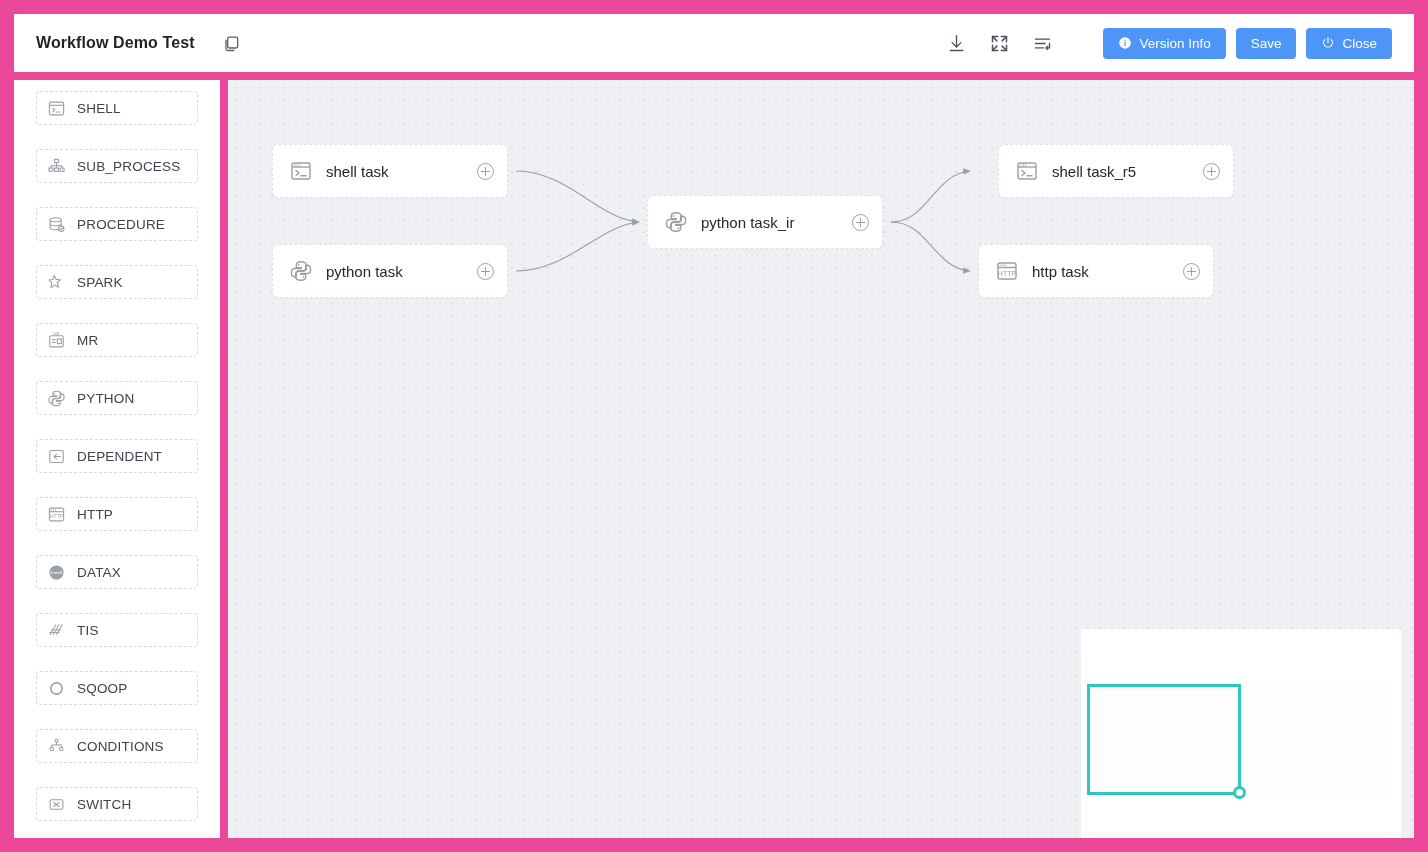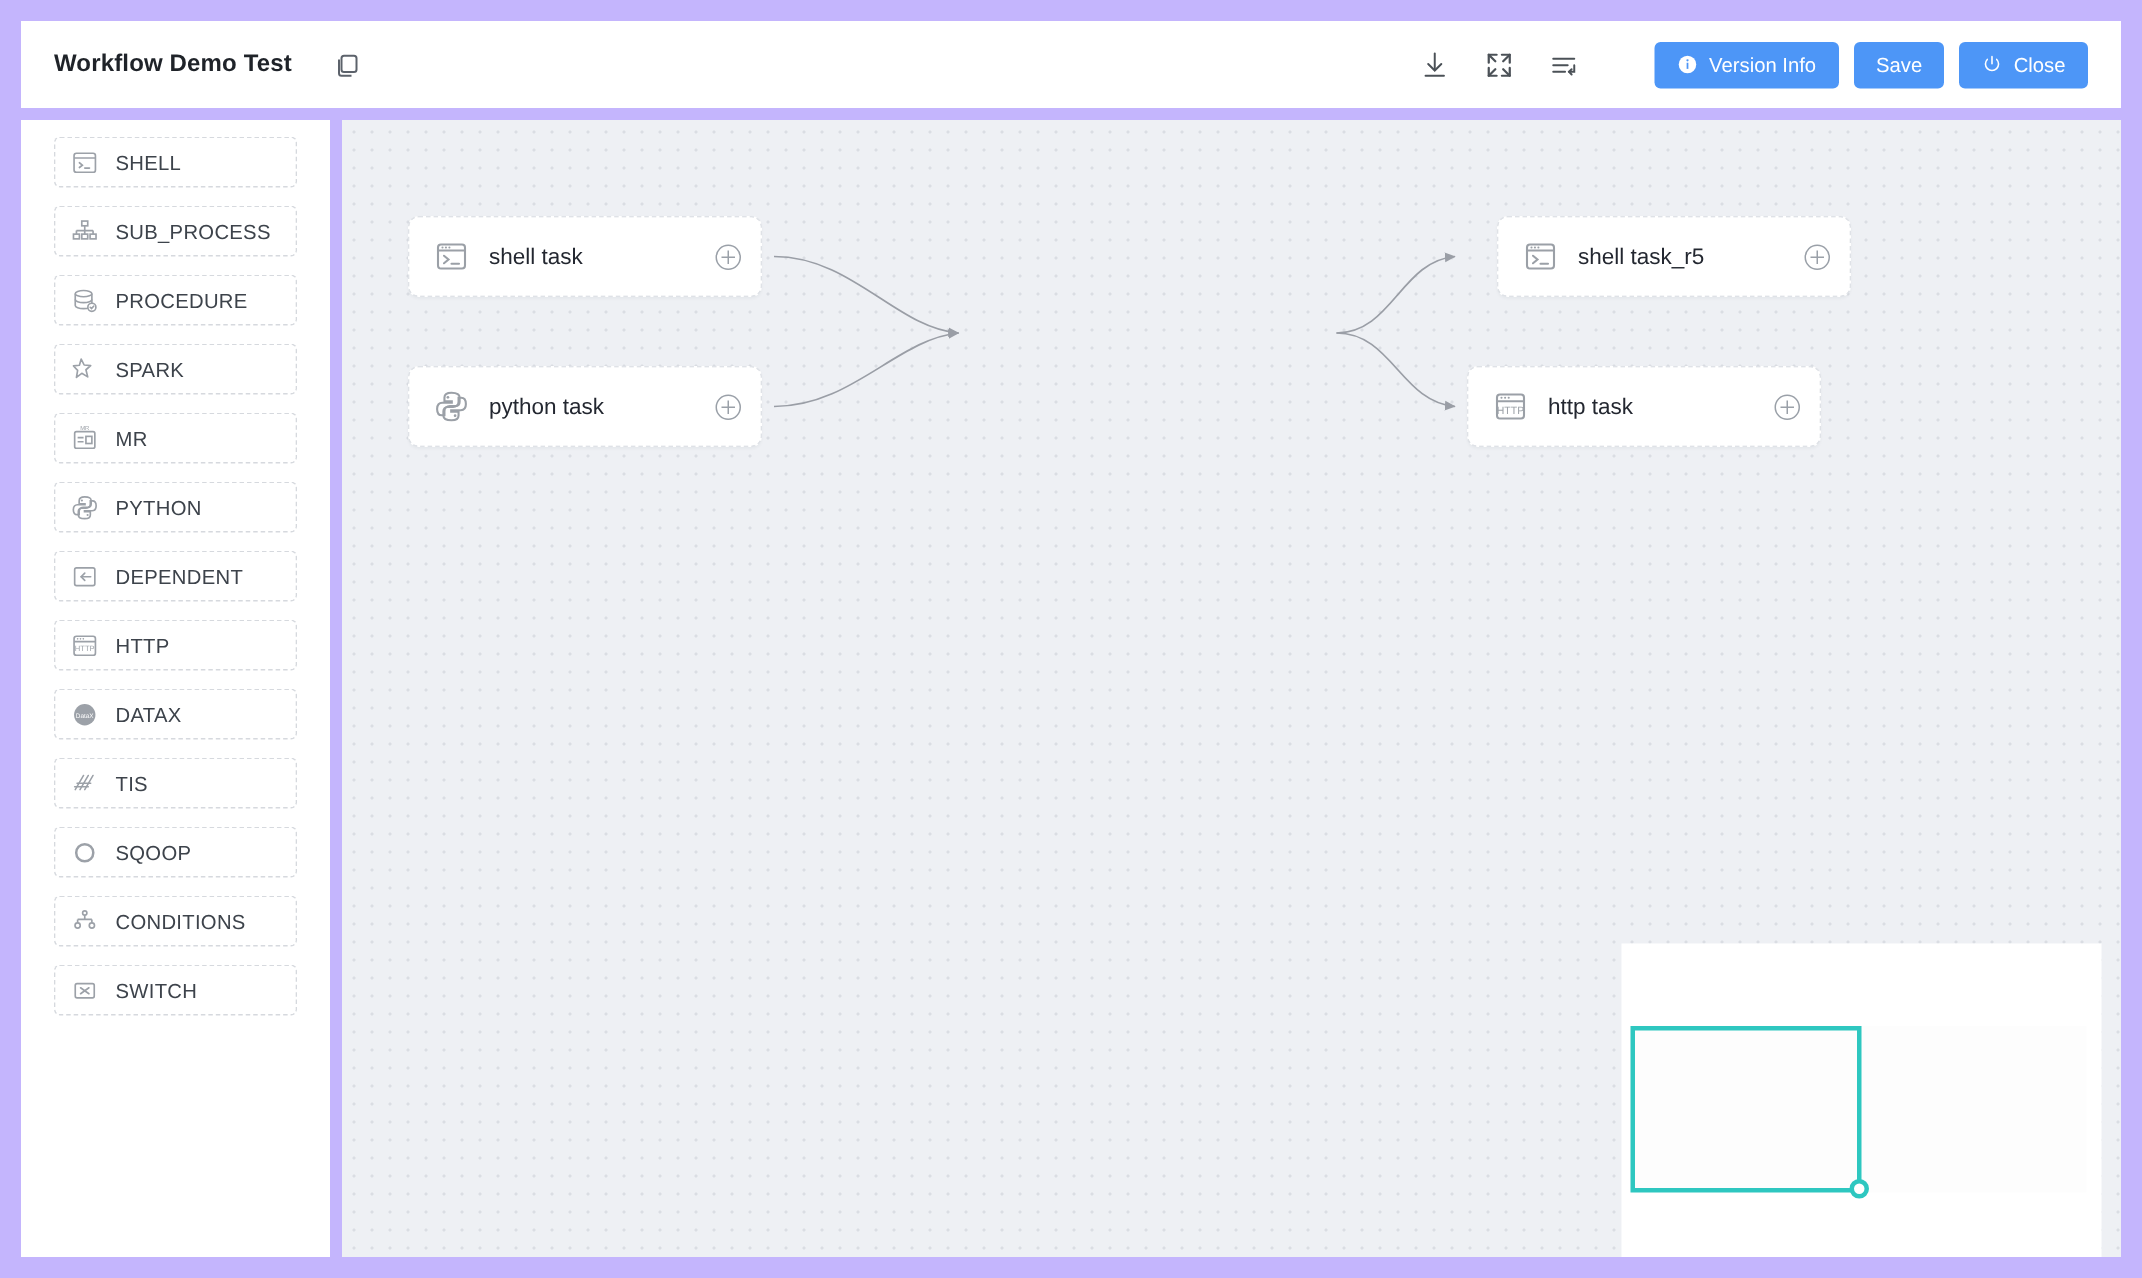--- a/index.html
+++ b/index.html
@@ -2,21 +2,21 @@
 <html><head>
 <meta charset="utf-8">
 <style>
   * { box-sizing: border-box; margin: 0; padding: 0; }
   html, body {
     width: 1428px; height: 852px;
     background: #f2f3f5;
     font-family: "Liberation Sans", sans-serif;
     overflow: hidden;
   }
-  #app { position: relative; width: 1428px; height: 852px; background: #c4b5fd; }
+  #app { position: relative; width: 1428px; height: 852px; background: #ec4899; }
 
   
   .header {
     position: absolute; left: 14px; top: 14px;
     width: 1400px; height: 58px;
     background: #ffffff;
     display: flex; align-items: center;
     padding: 0 22px 0 22px;
   }
   .title-wrap { display: flex; align-items: center; gap: 26px; }
@@ -45,21 +45,21 @@
     width: 206px; height: 758px;
     background: #ffffff;
     overflow: hidden;
   }
   .sidebar-head {
     height: 45px; display: flex; align-items: center;
     padding-left: 22px;
     font-size: 15px; color: #394150;
     border-bottom: 1px dashed #e4e6ea;
   }
-  .tool-list { padding: 11px 22px 12px 22px; display: flex; flex-direction: column; gap: 12px; }
+  .tool-list { padding: 11px 22px 12px 22px; display: flex; flex-direction: column; gap: 24px; }
   .tool-item {
     height: 34px; border: 1px dashed #d6d9de; border-radius: 4px;
     background: #ffffff;
     display: flex; align-items: center; gap: 11px;
     padding-left: 10px; cursor: grab; user-select: none;
   }
   .tool-item .ic { width: 19px; height: 19px; flex: 0 0 19px; color: #9ca1a8; display: block; }
   .tool-item .lb { font-size: 13.5px; color: #3d434b; letter-spacing: .2px; white-space: nowrap; }
 
   
@@ -403,20 +403,32 @@
           <path d="M12 2.8 C8.8 2.8 7.3 4 7.3 6 V8.6 H12.2 V9.5 H5.8 C3.8 9.5 2.4 10.9 2.4 13.6 C2.4 16.3 3.6 17.8 5.6 17.8 H7.3 V15.1 C7.3 13.1 8.9 11.7 10.9 11.7 H14.6 C16.3 11.7 17.4 10.5 17.4 8.9 V6 C17.4 4.2 15.9 2.8 12 2.8 Z"></path>
           <circle cx="9.6" cy="5.9" r=".9" fill="currentColor" stroke="none"></circle>
           <path d="M12 21.2 C15.2 21.2 16.7 20 16.7 18 V15.4 H11.8 V14.5 H18.2 C20.2 14.5 21.6 13.1 21.6 10.4 C21.6 7.7 20.4 6.2 18.4 6.2 H16.7 V8.9 C16.7 10.9 15.1 12.3 13.1 12.3 H9.4 C7.7 12.3 6.6 13.5 6.6 15.1 V18 C6.6 19.8 8.1 21.2 12 21.2 Z"></path>
           <circle cx="14.4" cy="18.1" r=".9" fill="currentColor" stroke="none"></circle>
         </svg>
       </span>
       <span class="nlabel">python task</span>
       <span class="nport"></span>
     </div>
 
+    <div class="node" style="left:419px; top:115px; width:236px; height:54px;">
+      <span class="nicon">
+        <svg viewBox="0 0 24 24" fill="none" stroke="currentColor" stroke-width="1.4">
+          <path d="M12 2.8 C8.8 2.8 7.3 4 7.3 6 V8.6 H12.2 V9.5 H5.8 C3.8 9.5 2.4 10.9 2.4 13.6 C2.4 16.3 3.6 17.8 5.6 17.8 H7.3 V15.1 C7.3 13.1 8.9 11.7 10.9 11.7 H14.6 C16.3 11.7 17.4 10.5 17.4 8.9 V6 C17.4 4.2 15.9 2.8 12 2.8 Z"></path>
+          <circle cx="9.6" cy="5.9" r=".9" fill="currentColor" stroke="none"></circle>
+          <path d="M12 21.2 C15.2 21.2 16.7 20 16.7 18 V15.4 H11.8 V14.5 H18.2 C20.2 14.5 21.6 13.1 21.6 10.4 C21.6 7.7 20.4 6.2 18.4 6.2 H16.7 V8.9 C16.7 10.9 15.1 12.3 13.1 12.3 H9.4 C7.7 12.3 6.6 13.5 6.6 15.1 V18 C6.6 19.8 8.1 21.2 12 21.2 Z"></path>
+          <circle cx="14.4" cy="18.1" r=".9" fill="currentColor" stroke="none"></circle>
+        </svg>
+      </span>
+      <span class="nlabel">python task_ir</span>
+      <span class="nport"></span>
+    </div>
 
     <div class="node" style="left:750px; top:64px; width:236px; height:54px;margin-left:20px;">
       <span class="nicon">
         <svg viewBox="0 0 24 24" fill="none" stroke="currentColor" stroke-width="1.4">
           <rect x="3" y="4" width="18" height="16" rx="2"></rect>
             <path d="M3 8 H21"></path>
           <circle cx="6" cy="6" r=".7" fill="currentColor" stroke="none"></circle>
           <circle cx="8.3" cy="6" r=".7" fill="currentColor" stroke="none"></circle>
           <circle cx="10.6" cy="6" r=".7" fill="currentColor" stroke="none"></circle>
           <path d="M7 11.5 L10 14 L7 16.5" stroke-linecap="round"></path>

